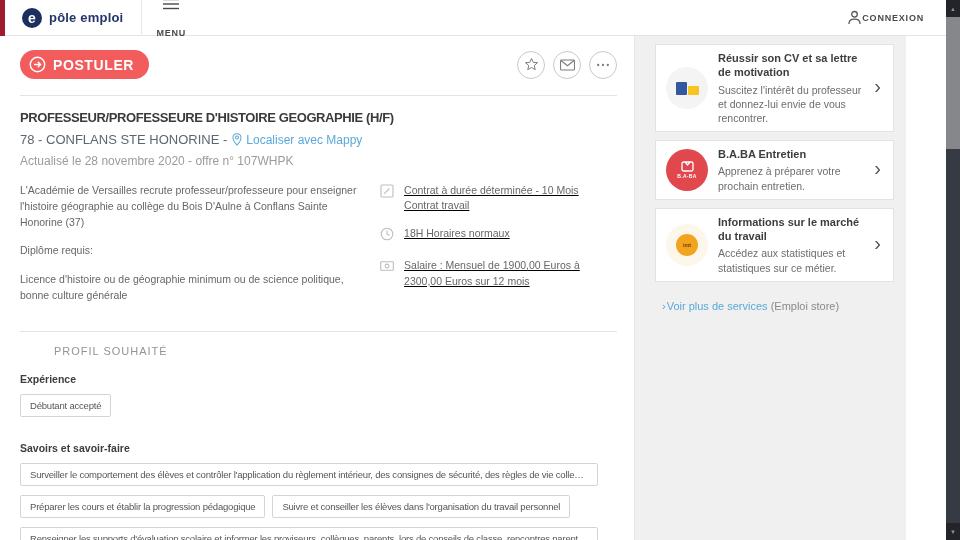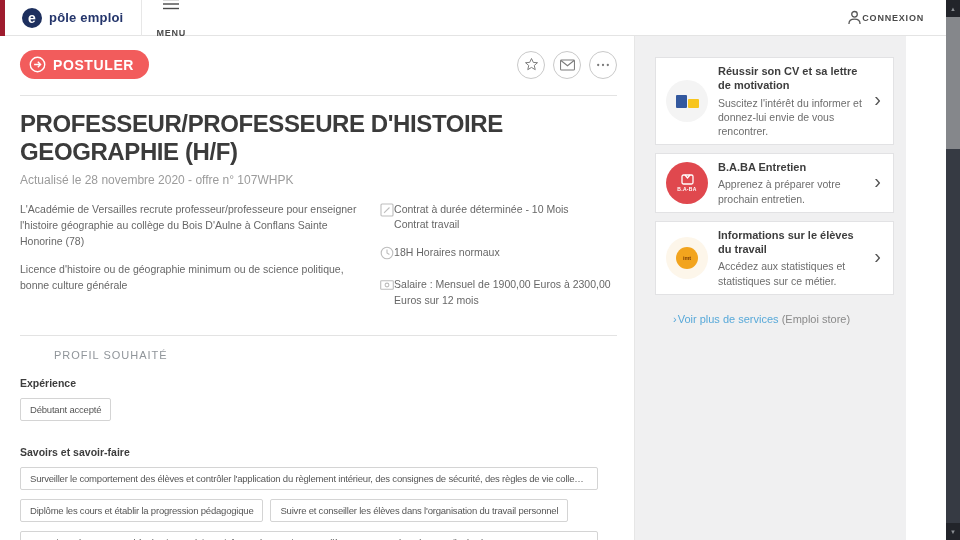--- a/index.html
+++ b/index.html
@@ -15,45 +15,45 @@
   .brand-name { font-size:13px; font-weight:600; color:#24356b; letter-spacing:.2px; }
   .hdr-divider { width:1px; height:36px; background:#e7e7e7; margin-left:18px; }
   .menu-btn { display:flex; align-items:center; gap:18px; margin-left:14px; cursor:pointer;flex-direction:column; }
   .menu-label, .connexion-label { font-size:9px; color:#4a4a4a; letter-spacing:.8px; font-weight:600; }
   .connexion { margin-left:auto; margin-right:22px; display:flex; align-items:center; gap:0; cursor:pointer; }
 
   
   .content { position:absolute; top:36px; left:0; width:634px; height:504px; background:#fff;
              padding:14px 16px 0 20px; overflow:hidden; }
   .sidebar { position:absolute; top:36px; left:634px; width:272px; height:504px; background:#f0f0f1;
-             border-left:1px solid #e6e6e6; padding:21px 12px 0 20px; }
+             border-left:1px solid #e6e6e6; padding:8px 12px 0 20px; }
 
   
   .actions-row { display:flex; align-items:center; justify-content:space-between; width:597px; }
   .postuler-btn { display:flex; align-items:center; gap:7px; background:#f25c5c; border:none;
                   border-radius:16px; height:29px; padding:0 15px 0 9px; cursor:pointer; }
   .postuler-label { color:#fff; font-size:14px; font-weight:bold; letter-spacing:.6px; }
   .icon-circles { display:flex; gap:8px; }
   .circle-btn { width:28px; height:28px; border:1px solid #c9c9c9; border-radius:50%; background:#fff;
                 display:flex; align-items:center; justify-content:center; cursor:pointer; }
 
   .hr { border:none; border-top:1px solid #e3e3e3; width:597px; margin-top:16px; }
 
   
-  .job-title { margin-top:14px; font-size:24px; font-weight:bold; color:#3b3b3b; letter-spacing:-.4px; }
+  .job-title { margin-top:14px; font-size:13px; font-weight:bold; color:#3b3b3b; letter-spacing:-.4px; }
   .job-loc { margin-top:7px; font-size:13px; color:#5c6670; display:flex; align-items:center; gap:5px; }
   .map-link { font-size:12px; color:#58a9d9; display:inline-flex; align-items:center; gap:4px; cursor:pointer; }
   .job-meta { margin-top:7px; font-size:12px; color:#9b9b9b; }
 
   
   .desc-grid { display:flex; margin-top:15px; }
   .desc-left { width:363px; padding-right:22px; }
   .desc-left p { font-size:10.5px; color:#676767; line-height:1.5; margin-bottom:13px; }
   .desc-right { width:240px; }
-  .detail-row { display:flex; margin-bottom:13px; }
+  .detail-row { display:flex; gap:10px; margin-bottom:13px;text-decoration:underline; }
   .detail-icon { flex:0 0 14px; padding-top:1px; }
   .detail-text { font-size:10.5px; color:#676767; line-height:1.45; }
   .detail-line:empty { display:none; }
 
   
   .section-hr { border:none; border-top:1px solid #e3e3e3; width:597px; margin-top:14px; }
   .section-title { margin-top:13px; font-size:11px; color:#90959a; letter-spacing:1px;margin-left:34px; }
   .sub-label { margin-top:16px; font-size:10.5px; font-weight:bold; color:#3d3d3d; margin-bottom:9px; }
   .chips { display:flex; flex-wrap:wrap; width:600px; }
   .chip { display:inline-block; border:1px solid #d4d4d4; background:#fff; border-radius:2px;
@@ -71,21 +71,21 @@
   .cv-graphic { display:flex; }
   .cv-block-blue { width:11px; height:13px; background:#33589e; border-radius:1px; }
   .cv-block-yellow { width:11px; height:9px; background:#f7c51e; border-radius:1px; margin-top:4px; margin-left:1px; }
   .baba-label { color:#fff; font-size:5px; font-weight:bold; margin-top:1px; letter-spacing:.3px; }
   .imt-disc { width:22px; height:22px; border-radius:50%; background:#f2a41e; display:flex;
               align-items:center; justify-content:center; font-size:5.5px; font-weight:bold; color:#7c3d05; }
   .svc-body { flex:1; }
   .svc-title { font-size:11px; font-weight:bold; color:#3d3d3d; margin-bottom:3px; line-height:1.3; }
   .svc-text { font-size:10.5px; color:#6d6d6d; line-height:1.35; }
   .svc-chevron { font-size:20px; color:#555; padding:0 2px 3px 0; }
-  .more-link-row { margin-top:18px; margin-left:18px; font-size:11px; }
+  .more-link-row { margin-top:18px; margin-left:7px; font-size:11px; }
   .more-arrow { color:#58a9d9; font-size:11px; margin-right:1px; }
   .more-link { color:#58a9d9; cursor:pointer; }
   .more-suffix { color:#8a8a8a; }
 
   
   .scrollbar { position:absolute; top:0; right:0; width:14px; height:540px; background:#363a43; z-index:30; }
   .scroll-btn { position:absolute; left:0; width:14px; height:17px; background:#22242a; color:#8c8f94;
                 font-size:6px; display:flex; align-items:center; justify-content:center; cursor:pointer; }
   .scroll-btn.up { top:0; }
   .scroll-btn.down { bottom:0; }
@@ -151,26 +151,37 @@
           <circle cx="13.5" cy="3" r="1.3" fill="#7a7a7a"></circle>
         </svg>
       </div>
     </div>
   </div>
 
   <hr class="hr">
 
   <h1 class="job-title">PROFESSEUR/PROFESSEURE D'HISTOIRE GEOGRAPHIE (H/F)</h1>
 
+  <div class="job-loc">
+    <span>78 - CONFLANS STE HONORINE -</span>
+    <span class="map-link">
+      <svg width="10" height="13" viewBox="0 0 10 14">
+        <path d="M5 0.7 C2.5 0.7 0.7 2.6 0.7 5 C0.7 8.4 5 13 5 13 C5 13 9.3 8.4 9.3 5 C9.3 2.6 7.5 0.7 5 0.7 Z" fill="none" stroke="#58a9d9" stroke-width="1.1"></path>
+        <circle cx="5" cy="4.9" r="1.6" fill="none" stroke="#58a9d9" stroke-width="1.1"></circle>
+      </svg>
+      <span>Localiser avec Mappy</span>
+    </span>
+  </div>
 
   <div class="job-meta">Actualisé le 28 novembre 2020 - offre n° 107WHPK</div>
 
   <div class="desc-grid">
     <div class="desc-left">
-      <p>L'Académie de Versailles recrute  professeur/professeure pour enseigner l'histoire géographie au collège du Bois D'Aulne à Conflans Sainte Honorine (78)</p>
+      <p>L'Académie de Versailles recrute  professeur/professeure pour enseigner l'histoire géographie au collège du Bois D'Aulne à Conflans Sainte Honorine (37)</p>
+      <p>Diplôme requis:</p>
       <p>Licence d'histoire ou de géographie minimum ou de science politique, bonne culture générale</p>
     </div>
     <div class="desc-right">
       <div class="detail-row">
         <span class="detail-icon">
           <svg width="14" height="14" viewBox="0 0 14 14">
             <rect x="1" y="1" width="12" height="12" rx="1" fill="none" stroke="#bdbdbd" stroke-width="1.1"></rect>
             <path d="M4.3 9.7 L9.5 4.5 M4.3 9.7 L4.1 10.1" fill="none" stroke="#bdbdbd" stroke-width="1.1"></path>
           </svg>
         </span>
@@ -211,40 +222,40 @@
   <div class="section-title">PROFIL SOUHAITÉ</div>
 
   <div class="sub-label">Expérience</div>
   <div class="chips">
     <span class="chip">Débutant accepté</span>
   </div>
 
   <div class="sub-label">Savoirs et savoir-faire</div>
   <div class="chips">
     <span class="chip">Surveiller le comportement des élèves et contrôler l'application du règlement intérieur, des consignes de sécurité, des règles de vie collective</span>
-    <span class="chip">Diplôme les cours et établir la progression pédagogique</span>
+    <span class="chip">Préparer les cours et établir la progression pédagogique</span>
     <span class="chip">Suivre et conseiller les élèves dans l'organisation du travail personnel</span>
     <span class="chip">Renseigner les supports d'évaluation scolaire et informer les proviseurs, collègues, parents, lors de conseils de classe, rencontres parents/professeurs, ...</span>
 
   </div>
 
 </div>
 
 <div class="sidebar">
 
   <div class="svc-card">
     <div class="svc-icon cv">
       <div class="cv-graphic">
         <div class="cv-block-blue"></div>
         <div class="cv-block-yellow"></div>
       </div>
     </div>
     <div class="svc-body">
       <div class="svc-title">Réussir son CV et sa lettre de motivation</div>
-      <div class="svc-text">Suscitez l'intérêt du informer et donnez-lui envie de vous rencontrer.</div>
+      <div class="svc-text">Suscitez l'intérêt du professeur et donnez-lui envie de vous rencontrer.</div>
     </div>
     <div class="svc-chevron">›</div>
   </div>
 
   <div class="svc-card">
     <div class="svc-icon baba">
       <svg width="13" height="11" viewBox="0 0 13 11">
         <rect x="1" y="1" width="11" height="9" rx="1.5" fill="none" stroke="#fff" stroke-width="1.3"></rect>
         <path d="M4 1 L6.5 4 L9 1" fill="none" stroke="#fff" stroke-width="1.3"></path>
       </svg>
@@ -255,21 +266,21 @@
       <div class="svc-text">Apprenez à préparer votre prochain entretien.</div>
     </div>
     <div class="svc-chevron">›</div>
   </div>
 
   <div class="svc-card">
     <div class="svc-icon imt">
       <div class="imt-disc">imt</div>
     </div>
     <div class="svc-body">
-      <div class="svc-title">Informations sur le élèves du travail</div>
+      <div class="svc-title">Informations sur le marché du travail</div>
       <div class="svc-text">Accédez aux statistiques et statistiques sur ce métier.</div>
     </div>
     <div class="svc-chevron">›</div>
   </div>
 
   <div class="more-link-row">
     <span class="more-arrow">›</span><span class="more-link">Voir plus de services</span>
     <span class="more-suffix">(Emploi store)</span>
   </div>
 

